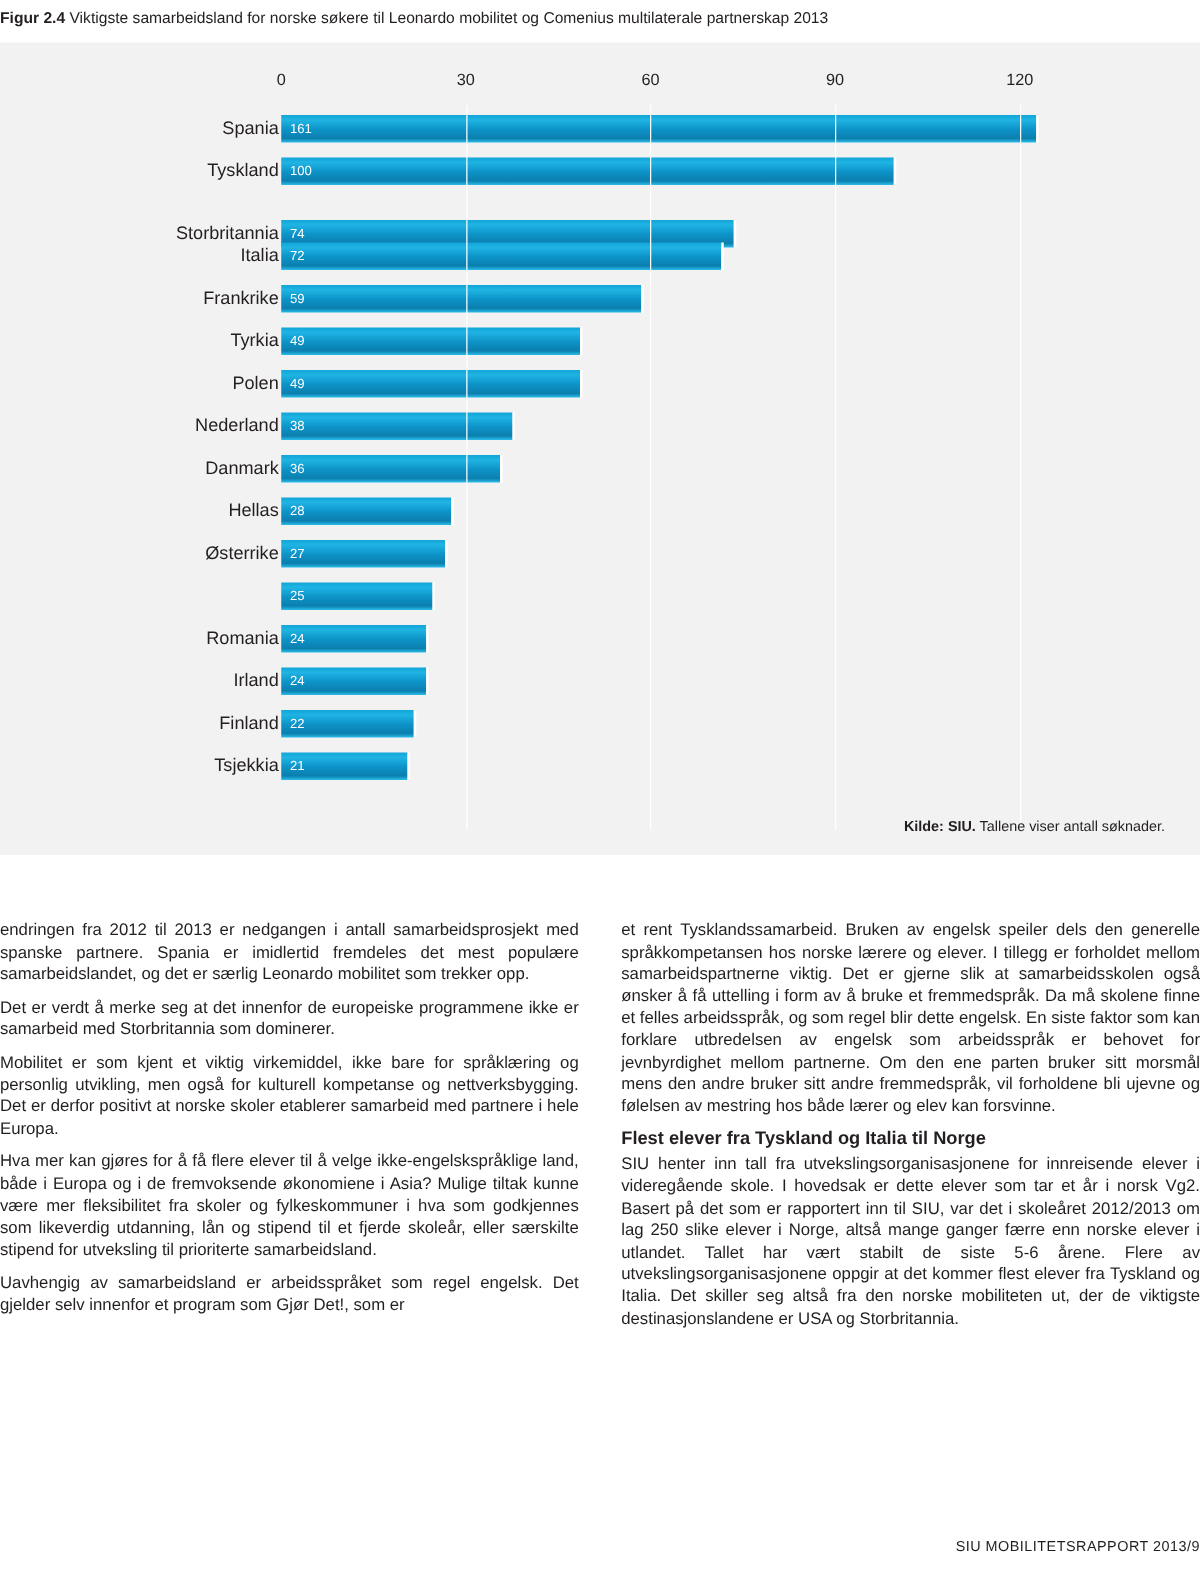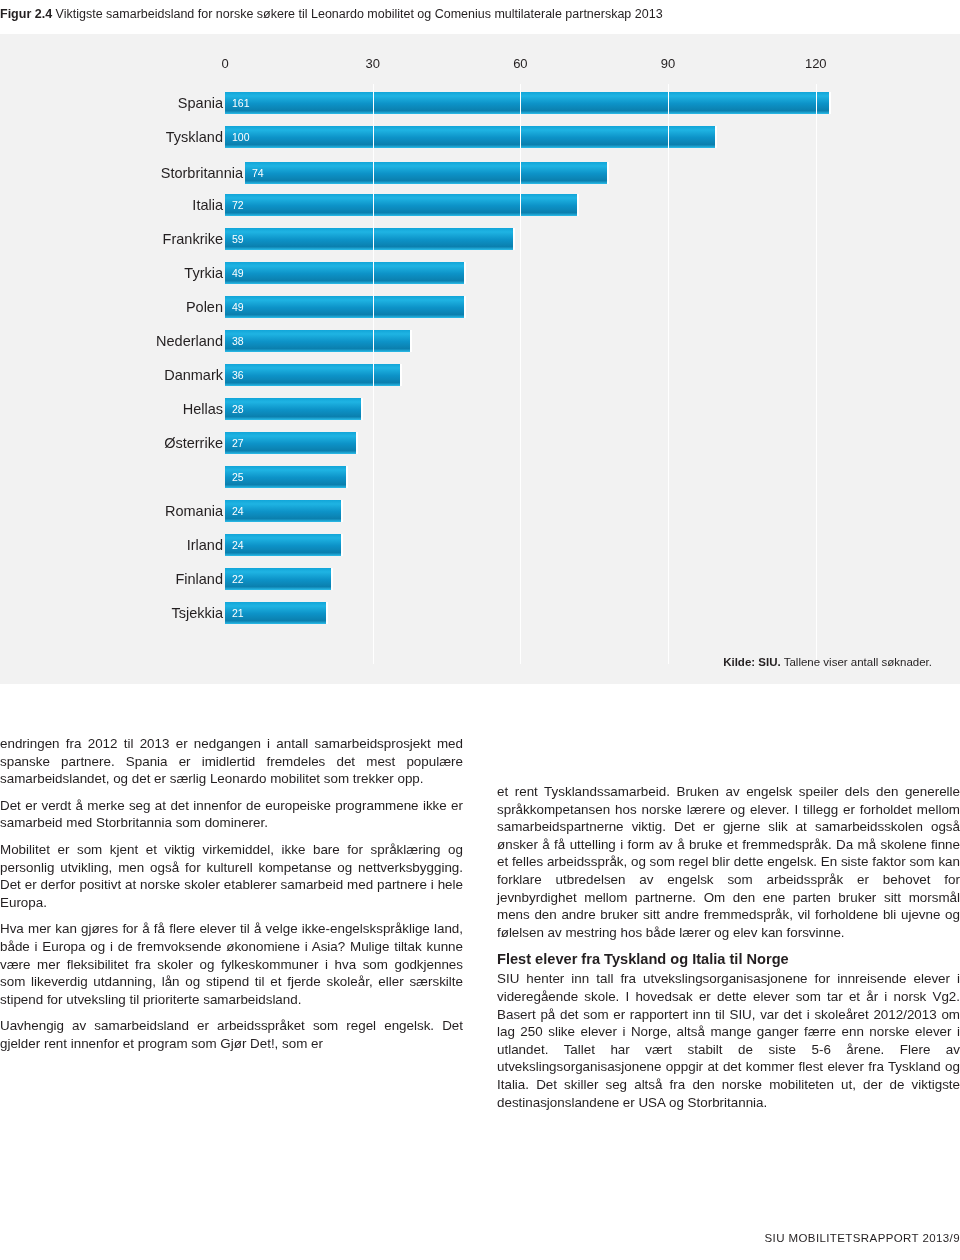--- a/index.html
+++ b/index.html
@@ -120,21 +120,21 @@
   }
   .col {
     position:absolute;
     top:0;
     width:463px;
     font-size:13.4px;
     line-height:17.6px;
     text-align:justify;
   }
   .col.left { left:0; }
-  .col.right { left:497px;margin-top:48px; }
+  .col.right { left:497px; }
   .col p { margin:0 0 9px 0; }
   .col h3 {
     margin:9px 0 1px 0;
     font-size:14.6px;
     font-weight:bold;
     line-height:19px;
   }
 
   
   .footer {
@@ -174,21 +174,21 @@
           </div>
         </div>
         <div class="row" style="top: 36px; width: 640px;">
           <div class="cat-label">Tyskland</div>
           <div class="bar-wrap" style="width: 492.308px;">
             <div class="bar-shadow"></div>
             <div class="bar"></div>
             <span class="bar-value">100</span>
           </div>
         </div>
-        <div class="row" style="top: 72px; width: 640px; margin-left: 20px;">
+        <div class="row" style="top: 86px; width: 640px;">
           <div class="cat-label">Storbritannia</div>
           <div class="bar-wrap" style="width: 364.308px;">
             <div class="bar-shadow"></div>
             <div class="bar"></div>
             <span class="bar-value">74</span>
           </div>
         </div>
         <div class="row" style="top: 104px; width: 640px;">
           <div class="cat-label">Italia</div>
           <div class="bar-wrap" style="width: 354.462px;">
@@ -304,21 +304,21 @@
     <span>Tallene viser antall søknader.</span>
   </div>
 </div>
 
 <div class="body-cols">
   <div class="col left">
       <p>endringen fra 2012 til 2013 er nedgangen i antall samarbeidsprosjekt med spanske partnere. Spania er imidlertid fremdeles det mest populære samarbeidslandet, og det er særlig Leonardo mobilitet som trekker opp.</p>
       <p>Det er verdt å merke seg at det innenfor de europeiske programmene ikke er samarbeid med Storbritannia som dominerer.</p>
       <p>Mobilitet er som kjent et viktig virkemiddel, ikke bare for språklæring og personlig utvikling, men også for kulturell kompetanse og nettverksbygging. Det er derfor positivt at norske skoler etablerer samarbeid med partnere i hele Europa.</p>
       <p>Hva mer kan gjøres for å få flere elever til å velge ikke-engelskspråklige land, både i Europa og i de fremvoksende økonomiene i Asia? Mulige tiltak kunne være mer fleksibilitet fra skoler og fylkeskommuner i hva som godkjennes som likeverdig utdanning, lån og stipend til et fjerde skoleår, eller særskilte stipend for utveksling til prioriterte samarbeidsland.</p>
-      <p>Uavhengig av samarbeidsland er arbeidsspråket som regel engelsk. Det gjelder rent innenfor et program som Gjør Det!, som er</p>
+      <p>Uavhengig av samarbeidsland er arbeidsspråket som regel engelsk. Det gjelder selv innenfor et program som Gjør Det!, som er</p>
     </div>
   <div class="col right">
       <p>et rent Tysklandssamarbeid. Bruken av engelsk speiler dels den generelle språkkompetansen hos norske lærere og elever. I tillegg er forholdet mellom samarbeidspartnerne viktig. Det er gjerne slik at samarbeidsskolen også ønsker å få uttelling i form av å bruke et fremmedspråk. Da må skolene finne et felles arbeidsspråk, og som regel blir dette engelsk. En siste faktor som kan forklare utbredelsen av engelsk som arbeidsspråk er behovet for jevnbyrdighet mellom partnerne. Om den ene parten bruker sitt morsmål mens den andre bruker sitt andre fremmedspråk, vil forholdene bli ujevne og følelsen av mestring hos både lærer og elev kan forsvinne.</p>
       <h3>Flest elever fra Tyskland og Italia til Norge</h3>
       <p>SIU henter inn tall fra utvekslingsorganisasjonene for innreisende elever i videregående skole. I hovedsak er dette elever som tar et år i norsk Vg2. Basert på det som er rapportert inn til SIU, var det i skoleåret 2012/2013 om lag 250 slike elever i Norge, altså mange ganger færre enn norske elever i utlandet. Tallet har vært stabilt de siste 5-6 årene. Flere av utvekslingsorganisasjonene oppgir at det kommer flest elever fra Tyskland og Italia. Det skiller seg altså fra den norske mobiliteten ut, der de viktigste destinasjonslandene er USA og Storbritannia.</p>
     </div>
 </div>
 
 <div class="footer">SIU MOBILITETSRAPPORT 2013/9</div>
 

